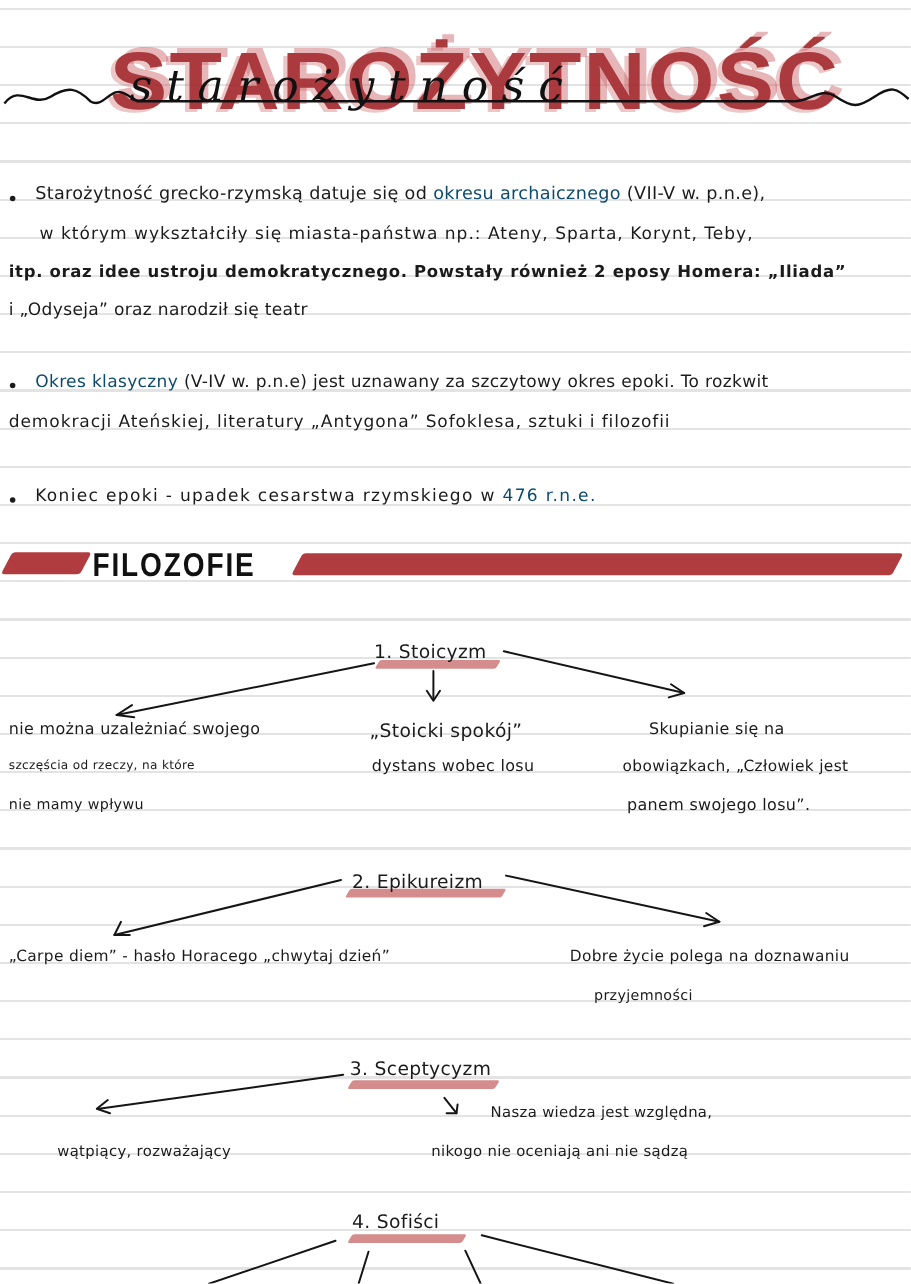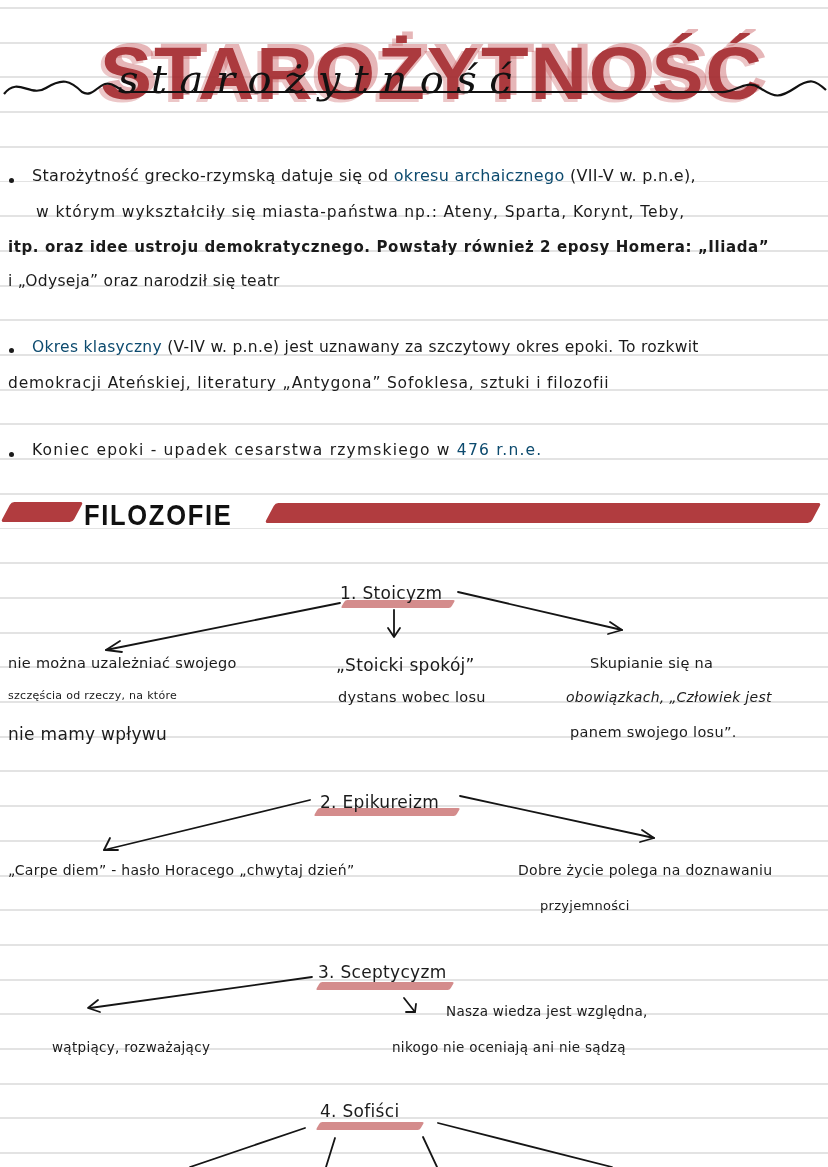--- a/index.html
+++ b/index.html
@@ -127,25 +127,25 @@
     <path d="M423 1137 L 437 1167"></path>
     <path d="M438 1123 L 612 1167"></path>
   </g>
 </svg>
 
 <div>
   <div class="highlight" style="left:343px; top:600px; width:110px;"></div>
   <div class="abs hand heading" style="left:340px; top:583px;">1. Stoicyzm</div>
   <div class="abs hand" style="left:8px; top:655px; font-size:14.5px;">nie można uzależniać swojego</div>
   <div class="abs hand" style="left:8px; top:689px; font-size:11px;">szczęścia od rzeczy, na które</div>
-  <div class="abs hand" style="left:8px; top:724px; font-size:17px;">nie mamy wpływu</div>
+  <div class="abs hand" style="left:8px; top:724px; font-size:13px;">nie mamy wpływu</div>
   <div class="abs hand" style="left:336px; top:655px; font-size:17px;">„Stoicki spokój”</div>
   <div class="abs hand" style="left:338px; top:689px; font-size:14.5px;">dystans wobec losu</div>
   <div class="abs hand" style="left:590px; top:655px; font-size:14.5px;">Skupianie się na</div>
-  <div class="abs hand" style="left:566px; top:689px; font-size:14px;font-style:italic;">obowiązkach, „Człowiek jest</div>
+  <div class="abs hand" style="left:566px; top:689px; font-size:14px;">obowiązkach, „Człowiek jest</div>
   <div class="abs hand" style="left:570px; top:724px; font-size:14.5px;">panem swojego losu”.</div>
 </div>
 
 <div>
   <div class="highlight" style="left:316px; top:808px; width:142px;"></div>
   <div class="abs hand heading" style="left:320px; top:792px;">2. Epikureizm</div>
   <div class="abs hand" style="left:8px; top:862px; font-size:14px;">„Carpe diem” - hasło Horacego „chwytaj dzień”</div>
   <div class="abs hand" style="left:518px; top:862px; font-size:14px;">Dobre życie polega na doznawaniu</div>
   <div class="abs hand" style="left:540px; top:898px; font-size:13px;">przyjemności</div>
 </div>

